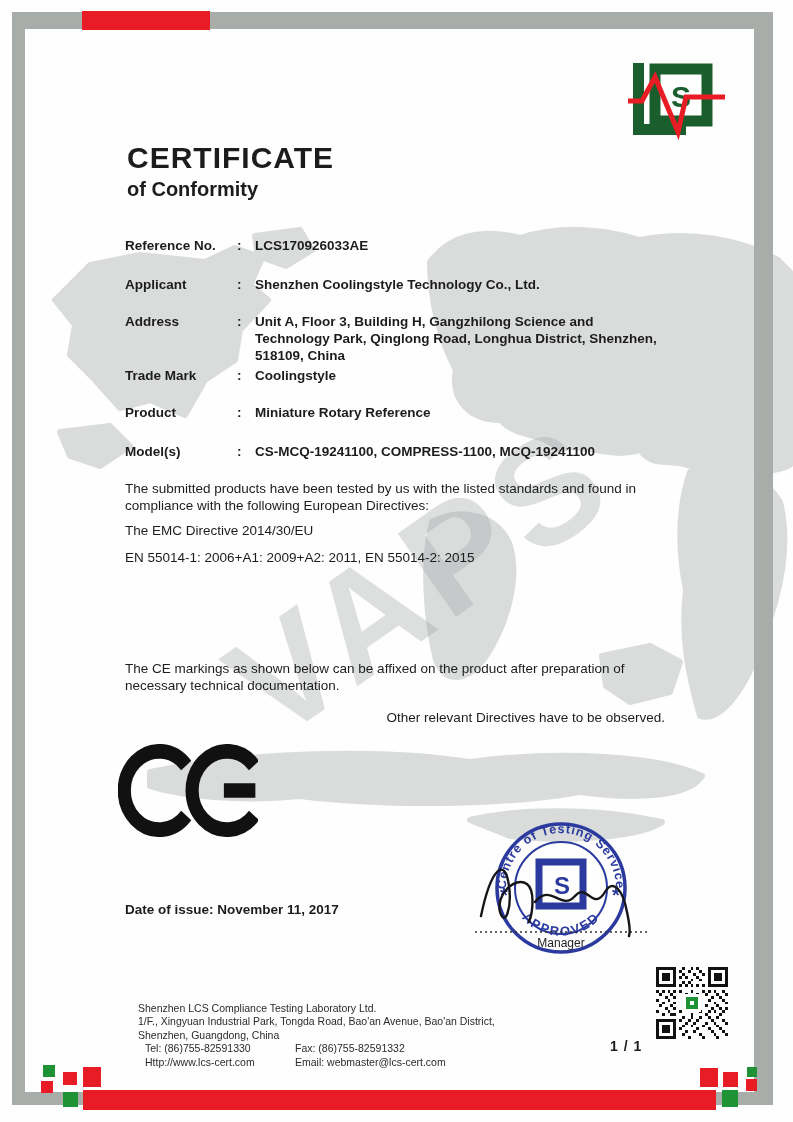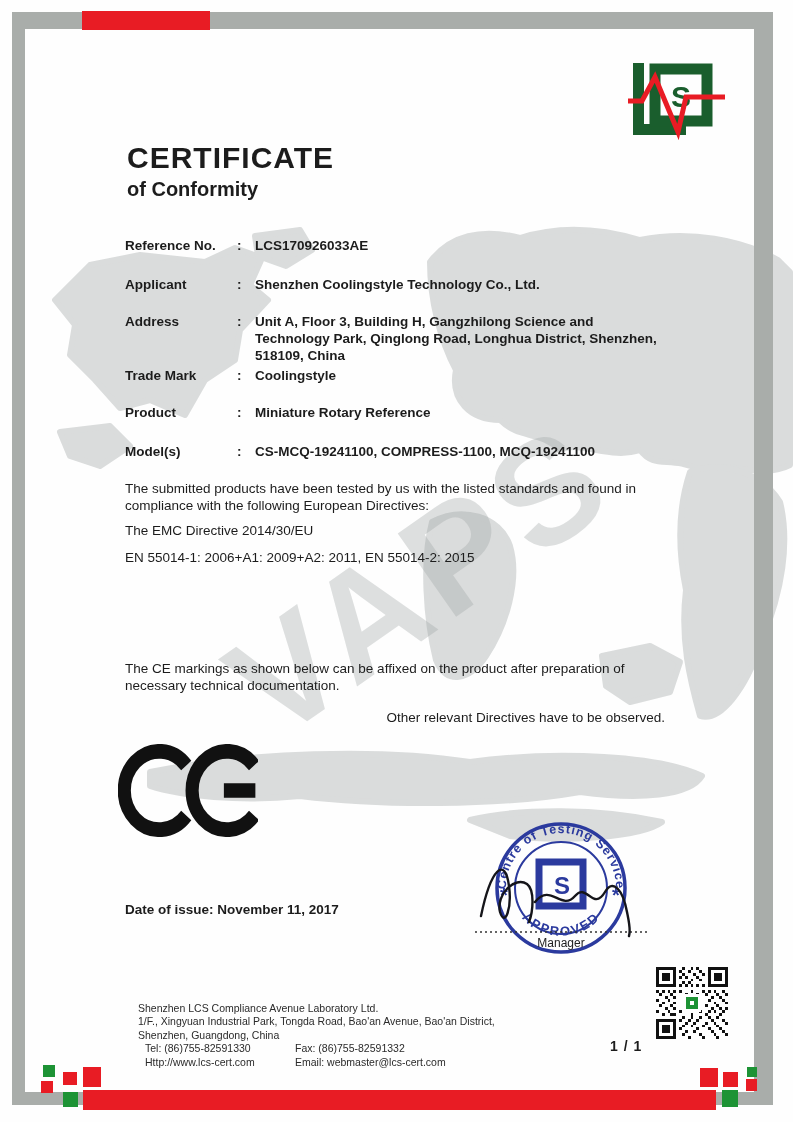--- a/index.html
+++ b/index.html
@@ -159,21 +159,21 @@
     <text x="139" y="86" font-size="20" font-weight="bold" fill="#2b3a9e">*</text>
     <rect x="66" y="46" width="44" height="44" fill="none" stroke="#2b3a9e" stroke-width="7"></rect>
     <text x="89" y="78" font-size="24" font-weight="bold" fill="#2b3a9e" text-anchor="middle" font-family="Liberation Sans, sans-serif">S</text>
     <line x1="2" y1="116" x2="176" y2="116" stroke="#333" stroke-width="1.6" stroke-dasharray="2 3"></line>
     <text x="88" y="131" font-size="12" fill="#222" text-anchor="middle" font-family="Liberation Sans, sans-serif">Manager</text>
     <path d="M8,100 C18,52 32,40 36,70 C39,92 32,112 27,96 C23,78 42,60 54,68 C62,74 60,96 56,106
              M62,86 C78,66 88,96 102,80 C114,66 120,96 132,76 C140,62 150,74 154,96 C156,106 158,114 156,120" fill="none" stroke="#15151a" stroke-width="2.4" stroke-linecap="round"></path>
   </svg>
 
   <div class="footer">
-    <div>Shenzhen LCS Compliance Avenue Laboratory Ltd.</div>
+    <div>Shenzhen LCS Compliance Testing Laboratory Ltd.</div>
     <div>1/F., Xingyuan Industrial Park, Tongda Road, Bao'an Avenue, Bao'an District,</div>
     <div>Shenzhen, Guangdong, China</div>
     <div class="footer-row">
       <span class="footer-col1">Tel: (86)755-82591330</span>
       <span>Fax: (86)755-82591332</span>
     </div>
     <div class="footer-row">
       <span class="footer-col1">Http://www.lcs-cert.com</span>
       <span>Email: webmaster@lcs-cert.com</span>
     </div>

